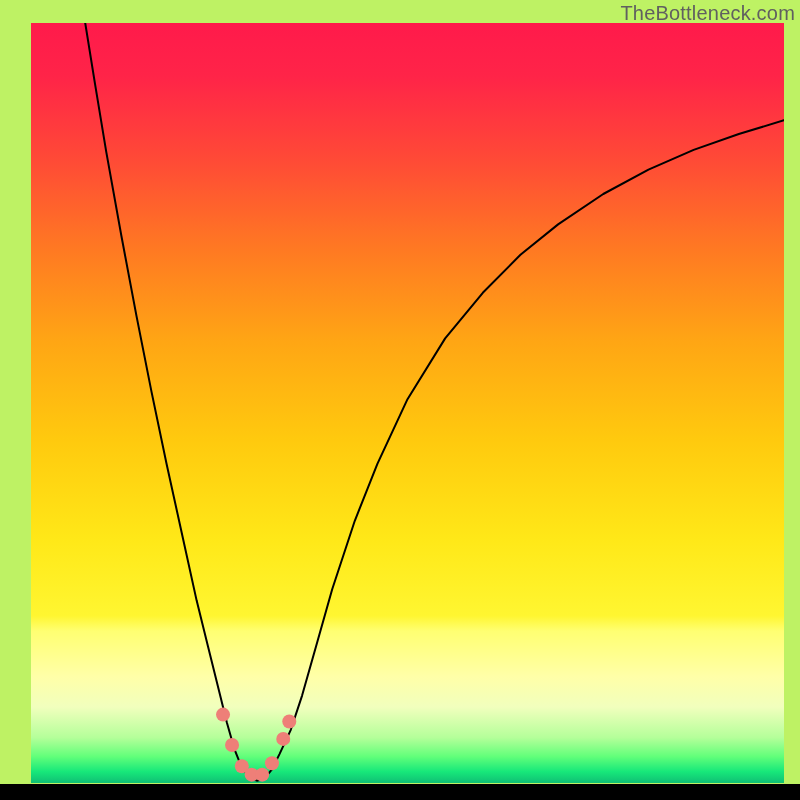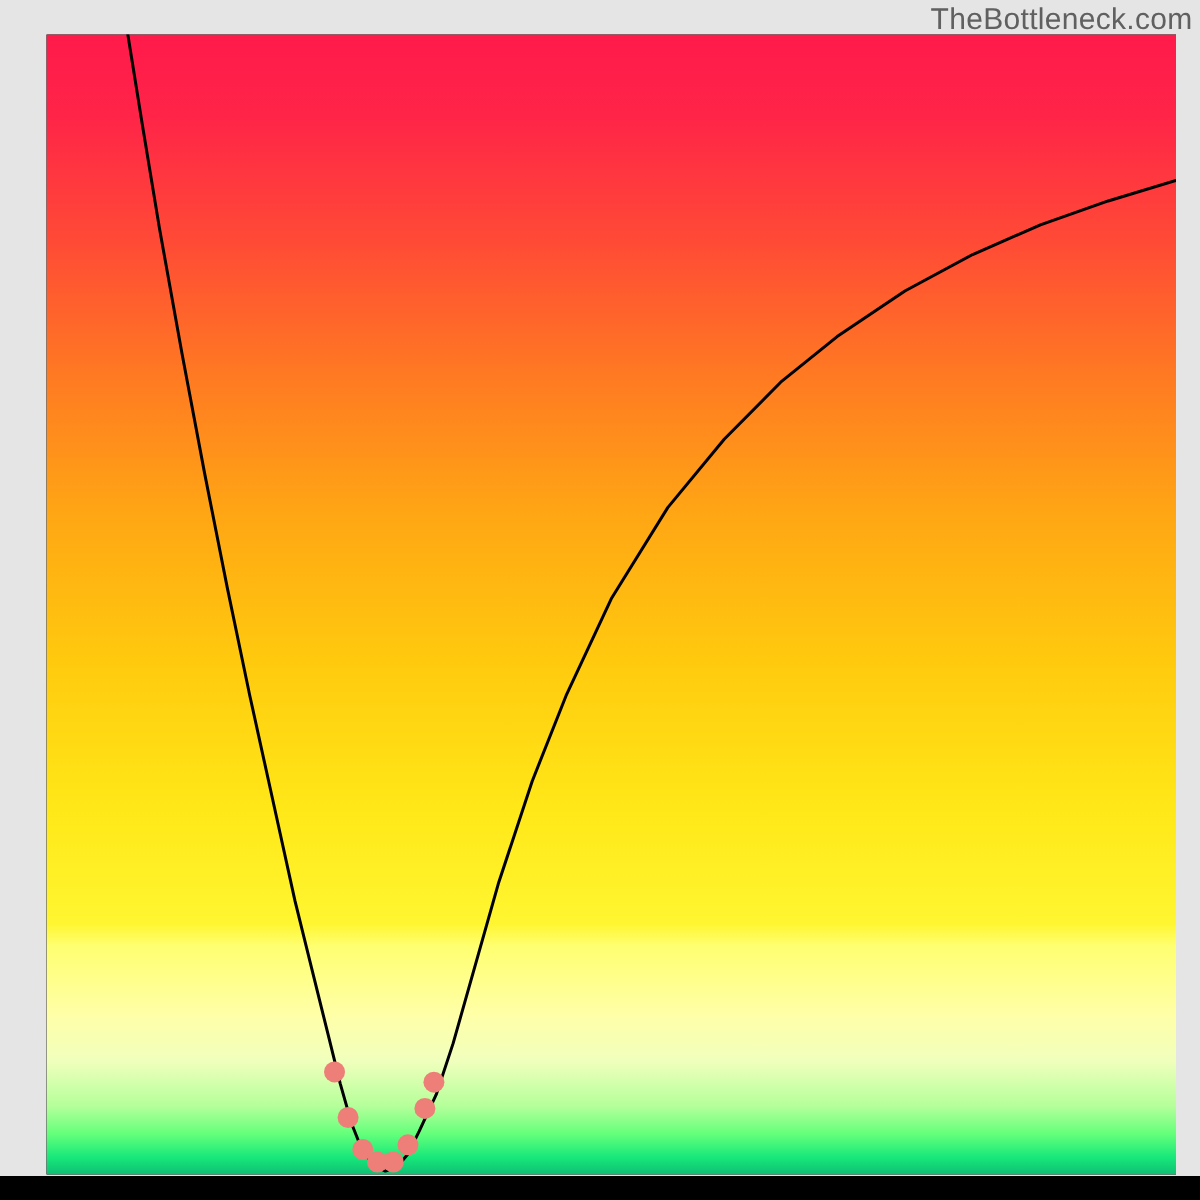--- a/index.html
+++ b/index.html
@@ -8,21 +8,21 @@
     width: 800px;
     height: 800px;
     overflow: hidden;
     background: #000;
     font-family: Arial, Helvetica, sans-serif;
   }
   .frame {
     position: absolute;
     left: 0; top: 0;
     width: 800px; height: 784px;
-    background: #e5e5e5;
+    background: #bef264;
     text-decoration: underline;
   }
   .plot {
     position: absolute;
     background: #000;
   }
   .plot svg {
     display: block;
   }
   .watermark {

